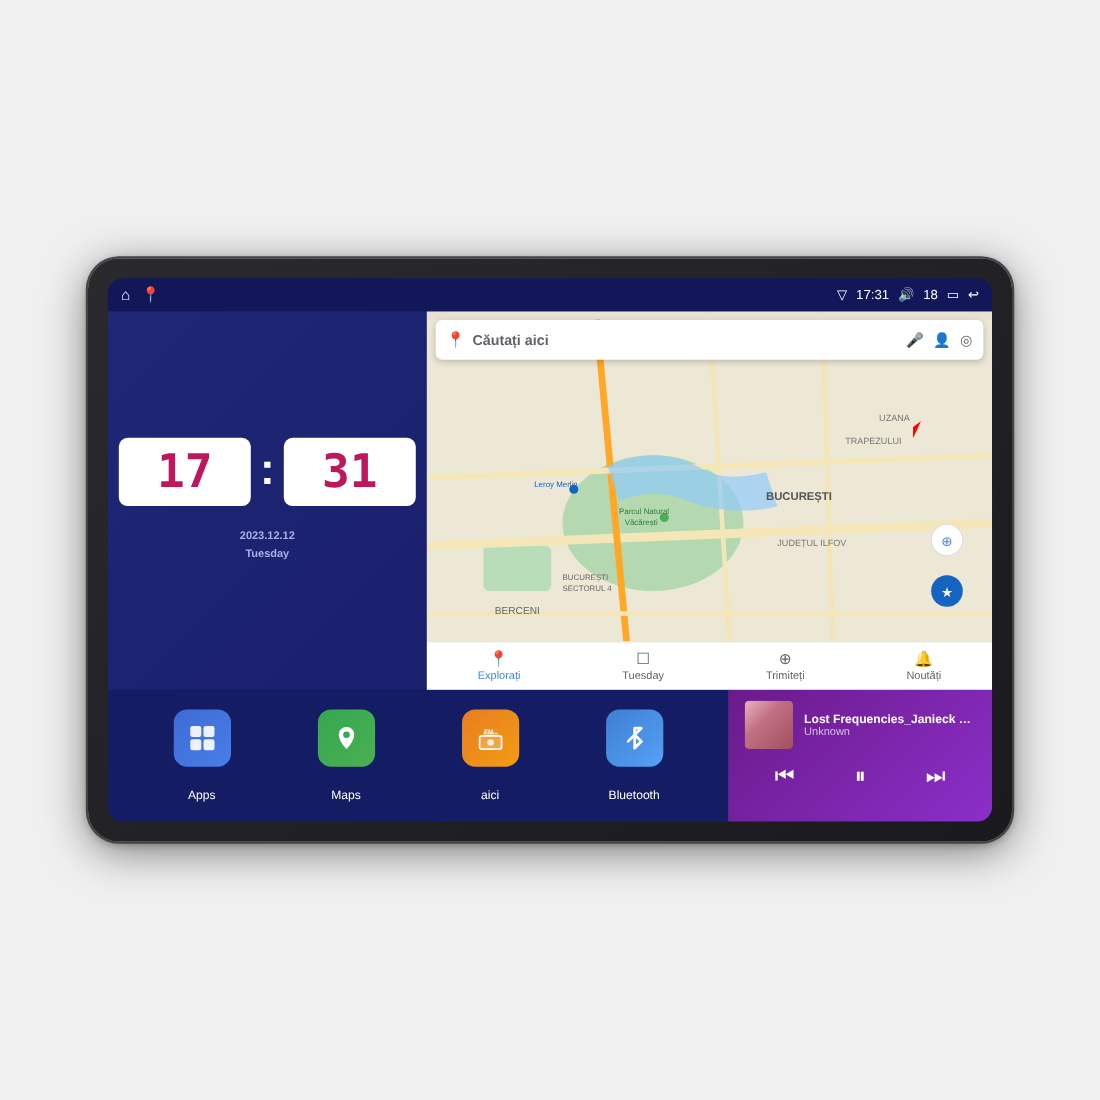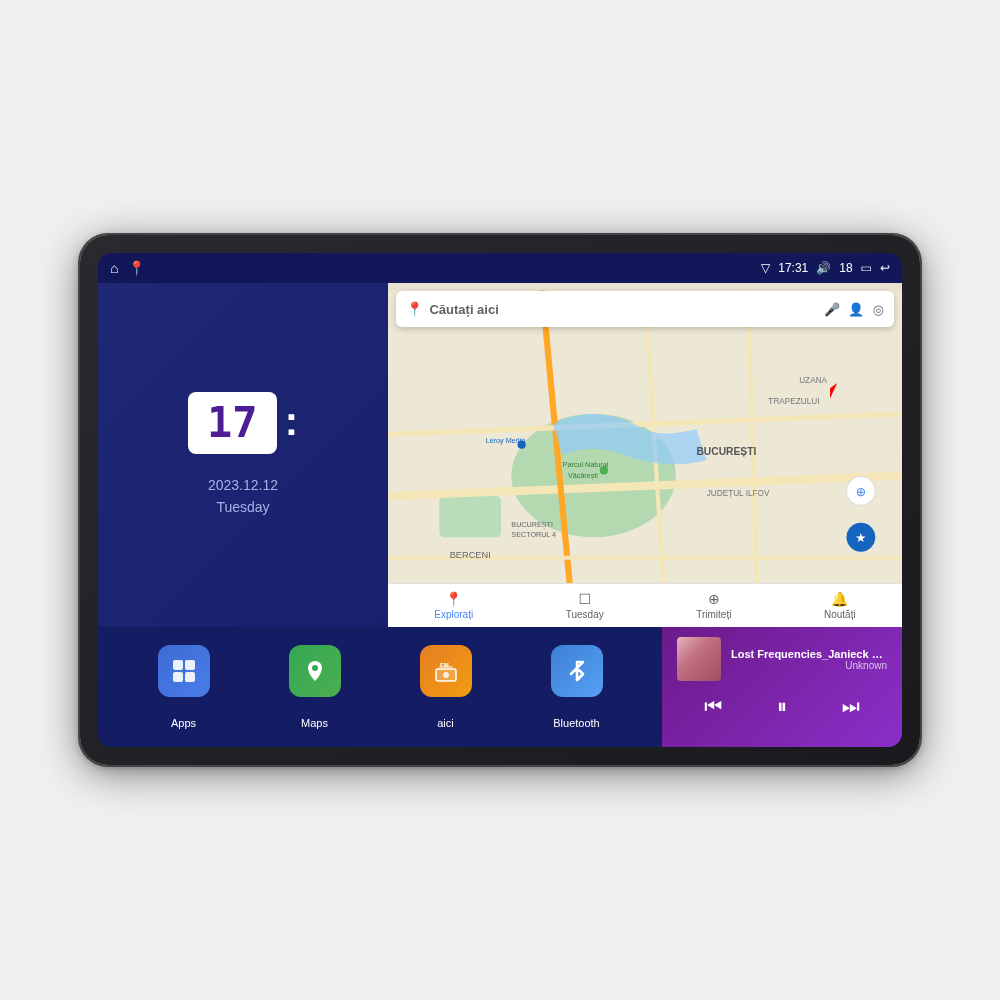--- a/index.html
+++ b/index.html
@@ -104,44 +104,45 @@
 
     .clock-display {
       display: flex;
       align-items: center;
       gap: 8px;
       margin-bottom: 20px;
     }
 
     .clock-digit-block {
       background: white;
-      color: #4c1d95;
+      color: #be185d;
       border-radius: 8px;
-      padding: 10px 19px;
+      padding: 10px 35px;
       font-size: 42px;
       font-weight: bold;
       font-family: 'Arial Black', monospace;
       line-height: 1;
       min-width: 80px;
       text-align: center;
     }
 
     .clock-colon {
       color: white;
       font-size: 40px;
       font-weight: bold;
       line-height: 1;
       margin-bottom: 4px;
     }
 
     .date-text {
       color: #aab0e8;
-      font-size: 14px;
+      font-size: 10px;
       text-align: center;
       line-height: 1.6;
+      font-weight: bold;
     }
 
     
     .map-panel {
       flex: 1;
       background: #e8e0d0;
       position: relative;
       overflow: hidden;
     }
 
@@ -307,21 +308,20 @@
       font-size: 11px;
       font-weight: bold;
       white-space: nowrap;
       overflow: hidden;
       text-overflow: ellipsis;
     }
 
     .media-artist {
       color: rgba(255,255,255,0.7);
       font-size: 10px;
-      text-align: right;
     }
 
     .media-controls {
       display: flex;
       align-items: center;
       justify-content: space-around;
     }
 
     .media-btn {
       color: white;
@@ -353,20 +353,21 @@
       </div>
 
       <div class="main-area">
 
         <div class="top-section">
 
           <div class="clock-panel">
             <div class="clock-display">
               <div class="clock-digit-block">17</div>
               <div class="clock-colon">:</div>
+              <div class="clock-digit-block">31</div>
             </div>
             <div class="date-text">
               <div>2023.12.12</div>
               <div>Tuesday</div>
             </div>
           </div>
 
           <div class="map-panel">
             
             <svg class="map-svg" viewBox="0 0 500 320" xmlns="http://www.w3.org/2000/svg">

